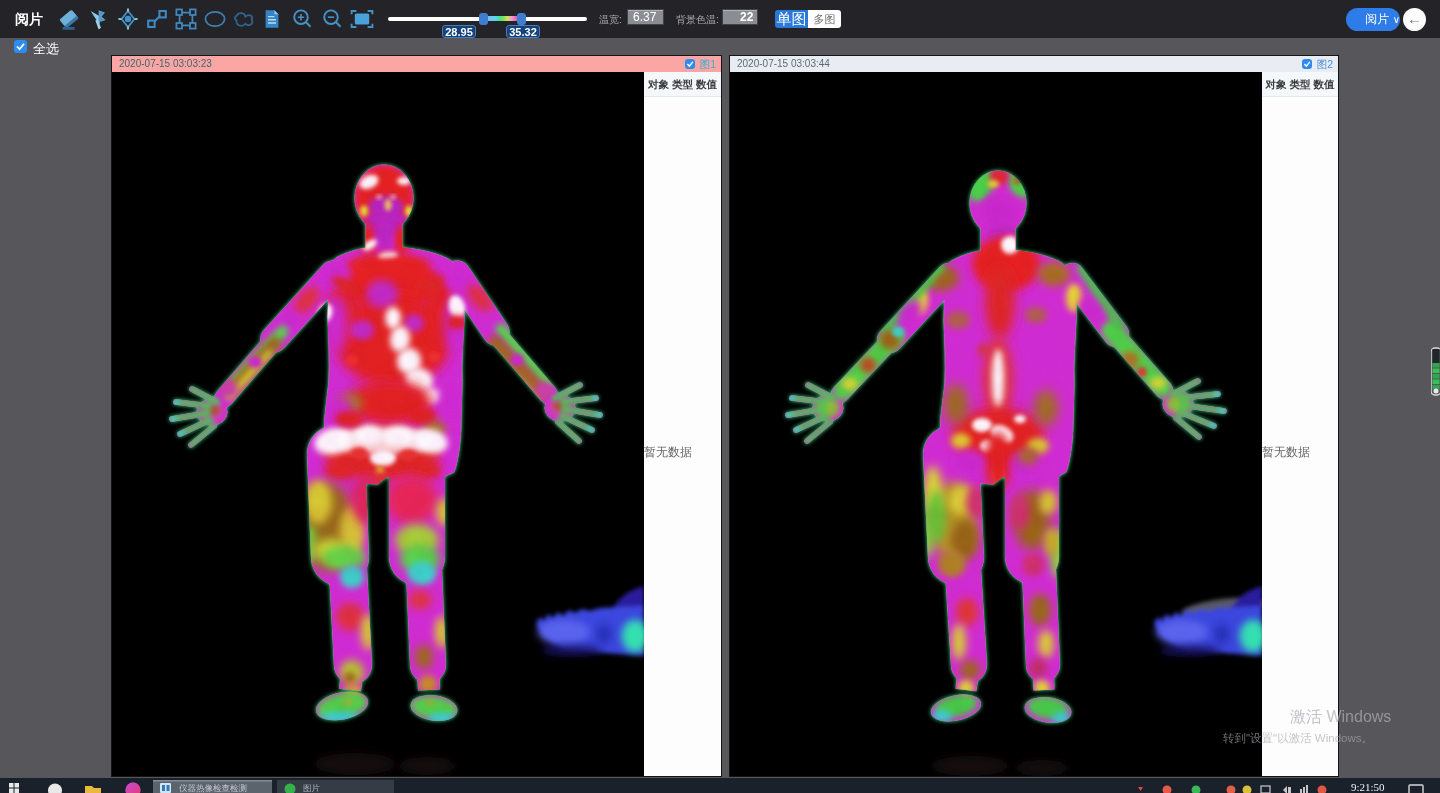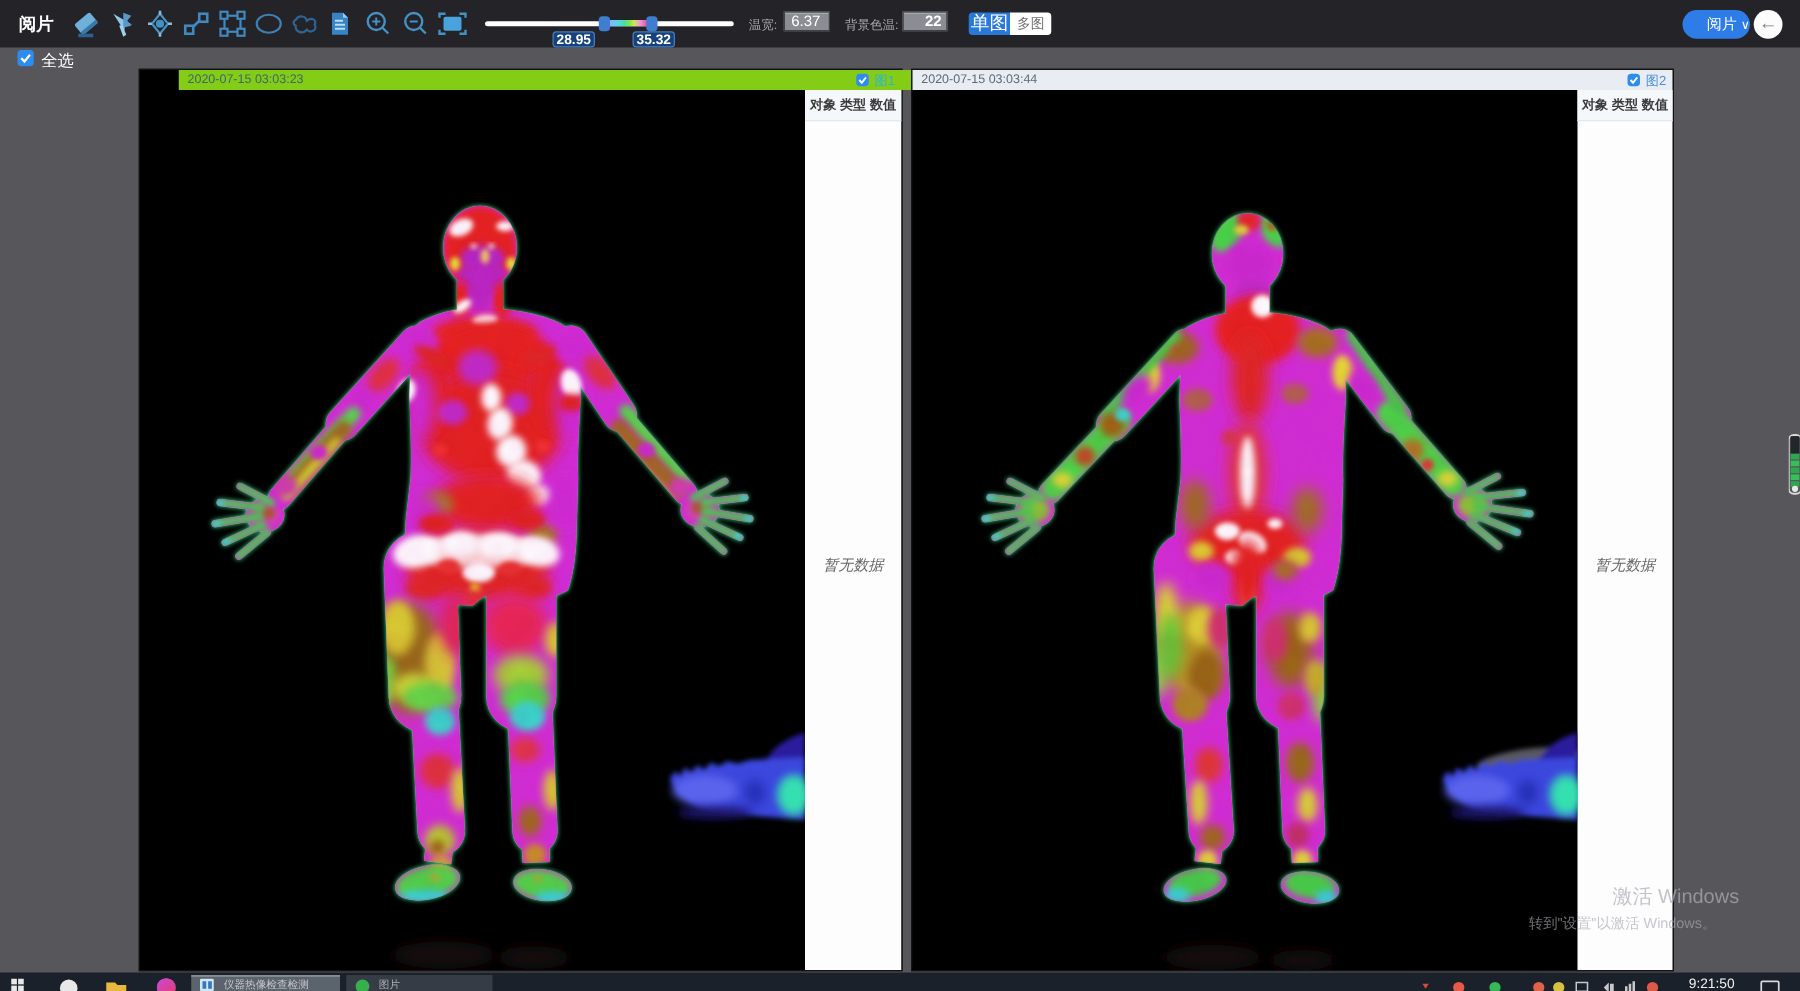--- a/index.html
+++ b/index.html
@@ -4,28 +4,28 @@
 <style>
 * { margin:0; padding:0; box-sizing:border-box; }
 html,body { width:1440px; height:793px; overflow:hidden; background:#56565b; font-family:"Liberation Sans",sans-serif; }
 #toolbar { position:absolute; left:0; top:0; width:1440px; height:38px; background:#242428; }
 .tlabel { position:absolute; left:15px; top:11px; color:#fff; font-size:14px; font-weight:bold; }
 .cbx { position:absolute; width:13px; height:13px; background:#2d8cf0; border-radius:3px; }
 .cbx svg { position:absolute; left:0; top:0; }
 #seltext { position:absolute; left:33px; top:40px; color:#fff; font-size:13px; }
 .panel { position:absolute; top:55px; background:#000; border:1px solid #141414; }
 .phead { position:absolute; left:0; top:0; width:100%; height:16px; font-size:10px; color:#3a686e; padding-left:7px; line-height:15px; }
-.phead1 { background:#84cc16;margin-left:31px; }
+.phead1 { background:#fca5a5; }
 .phead2 { background:#e9edf3; color:#5b6b74; }
 .pimg { position:absolute; left:0; top:16px; }
 .sidebar { position:absolute; top:16px; right:0; bottom:0; background:#fdfdfe; }
 .sbhead { position:absolute; left:0; top:0; width:100%; height:25px; background:#f4f8fa; border-bottom:1px solid #e2e8ee; color:#3c3c3c; font-size:10.5px; font-weight:bold; text-align:center; line-height:24px; white-space:nowrap; letter-spacing:0; }
-.nodata { position:absolute; width:100%; text-align:center; color:#666; font-size:12px;font-style:italic; }
+.nodata { position:absolute; width:100%; color:#666; font-size:12px; }
 .imlabel { position:absolute; top:2px; font-size:10.5px; }
-#taskbar { position:absolute; left:0; top:778px; width:1440px; height:15px; background:#1b212b; }
+#taskbar { position:absolute; left:0; top:778px; width:1440px; height:15px; background:#1b212b;font-family:Liberation Serif, serif; }
 </style>
 </head>
 <body>
 <div id="toolbar">
   <div class="tlabel">阅片</div>
   <svg width="380" height="38" style="position:absolute;left:55px;top:0;" fill="none">
     <g transform="translate(14,19) scale(0.8)">
       <g transform="rotate(-40)">
           <rect x="-10" y="-7" width="20" height="13" rx="2" fill="#6fb0da"></rect>
           <rect x="-10" y="3" width="20" height="4" rx="1" fill="#3a78aa"></rect>

